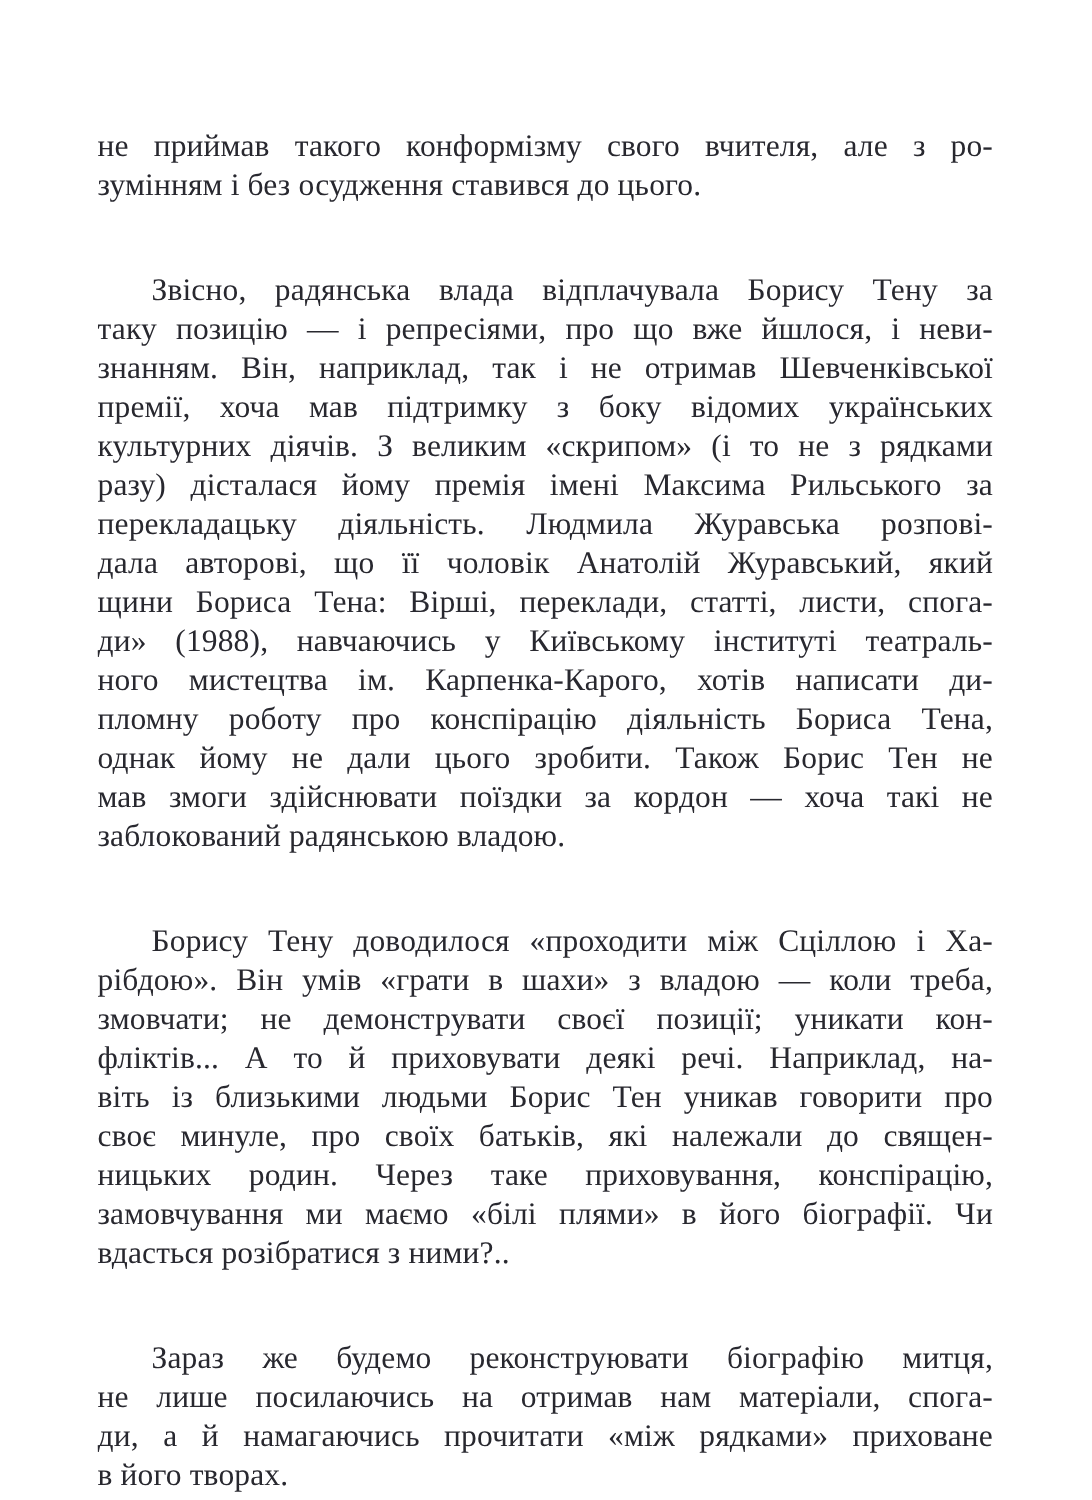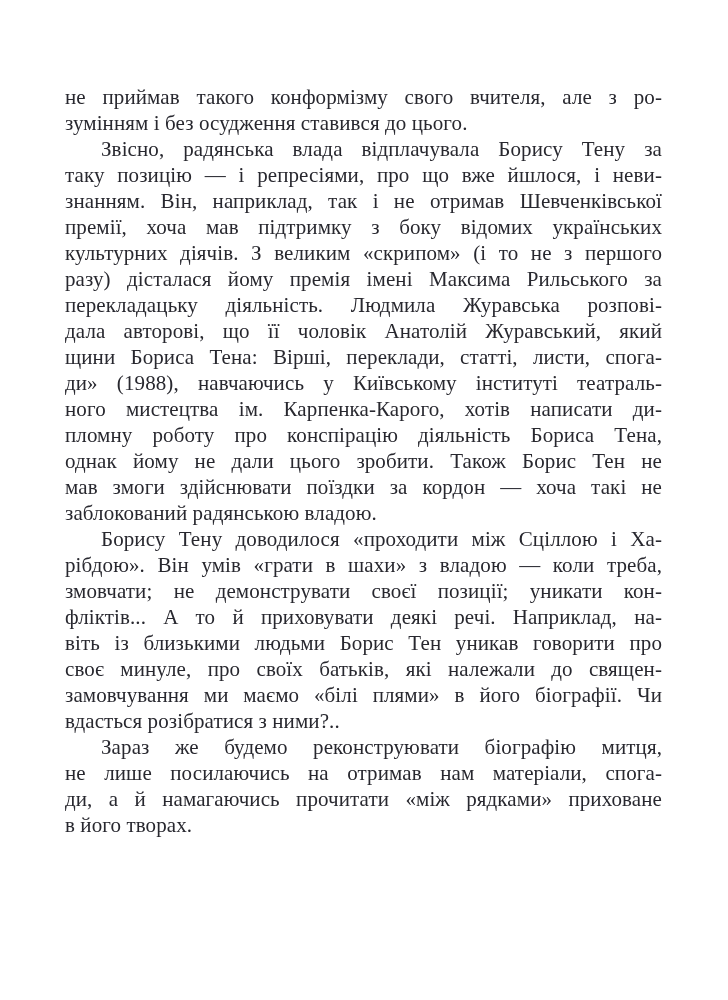--- a/index.html
+++ b/index.html
@@ -33,55 +33,57 @@
     white-space: normal;
     text-align: justify;
     text-align-last: justify;
     overflow: hidden;
   }
   .line.last {
     text-align-last: left;
   }
   .line.indent {
     text-indent: 36px;
+    margin-top: 44px;
   }
 </style>
 </head>
 <body style="background: rgb(255, 255, 255);">
 
 <main class="book-page">
   <section class="text-block" style="color: rgb(40, 40, 47);">
       <div class="paragraph">
         <div class="line">не приймав такого конформізму свого вчителя, але з ро-</div>
         <div class="line last">зумінням і без осудження ставився до цього.</div>
       </div>
       <div class="paragraph">
         <div class="line indent">Звісно, радянська влада відплачувала Борису Тену за</div>
         <div class="line">таку позицію — і репресіями, про що вже йшлося, і неви-</div>
         <div class="line">знанням. Він, наприклад, так і не отримав Шевченківської</div>
         <div class="line">премії, хоча мав підтримку з боку відомих українських</div>
-        <div class="line">культурних діячів. З великим «скрипом» (і то не з першого</div>
+        <div class="line">культурних діячів. З великим «скрипом» (і то не з рядками</div>
         <div class="line">разу) дісталася йому премія імені Максима Рильського за</div>
         <div class="line">перекладацьку діяльність. Людмила Журавська розпові-</div>
         <div class="line">дала авторові, що її чоловік Анатолій Журавський, який</div>
         <div class="line">щини Бориса Тена: Вірші, переклади, статті, листи, спога-</div>
         <div class="line">ди» (1988), навчаючись у Київському інституті театраль-</div>
         <div class="line">ного мистецтва ім. Карпенка-Карого, хотів написати ди-</div>
         <div class="line">пломну роботу про конспірацію діяльність Бориса Тена,</div>
         <div class="line">однак йому не дали цього зробити. Також Борис Тен не</div>
         <div class="line">мав змоги здійснювати поїздки за кордон — хоча такі не</div>
         <div class="line last">заблокований радянською владою.</div>
       </div>
       <div class="paragraph">
         <div class="line indent">Борису Тену доводилося «проходити між Сціллою і Ха-</div>
         <div class="line">рібдою». Він умів «грати в шахи» з владою — коли треба,</div>
         <div class="line">змовчати; не демонструвати своєї позиції; уникати кон-</div>
         <div class="line">фліктів... А то й приховувати деякі речі. Наприклад, на-</div>
         <div class="line">віть із близькими людьми Борис Тен уникав говорити про</div>
         <div class="line">своє минуле, про своїх батьків, які належали до священ-</div>
+        <div class="line">ницьких родин. Через таке приховування, конспірацію,</div>
         <div class="line">замовчування ми маємо «білі плями» в його біографії. Чи</div>
         <div class="line last">вдасться розібратися з ними?..</div>
       </div>
       <div class="paragraph">
         <div class="line indent">Зараз же будемо реконструювати біографію митця,</div>
         <div class="line">не лише посилаючись на отримав нам матеріали, спога-</div>
         <div class="line">ди, а й намагаючись прочитати «між рядками» приховане</div>
         <div class="line last">в його творах.</div>
       </div>
     </section>

